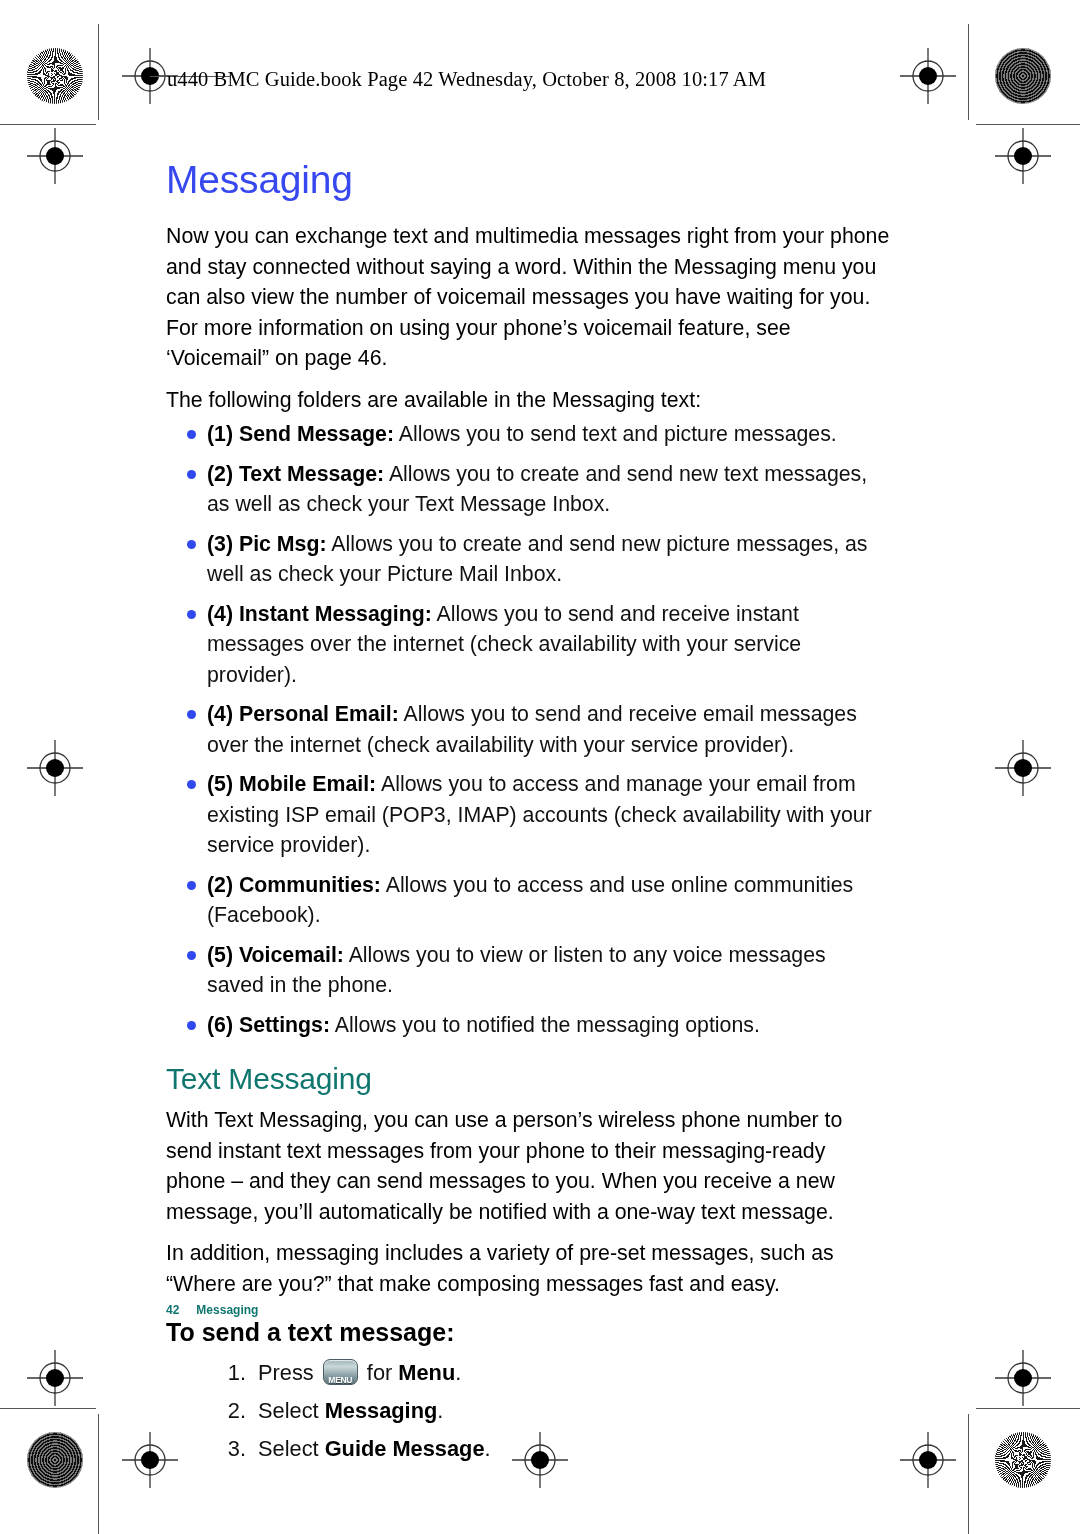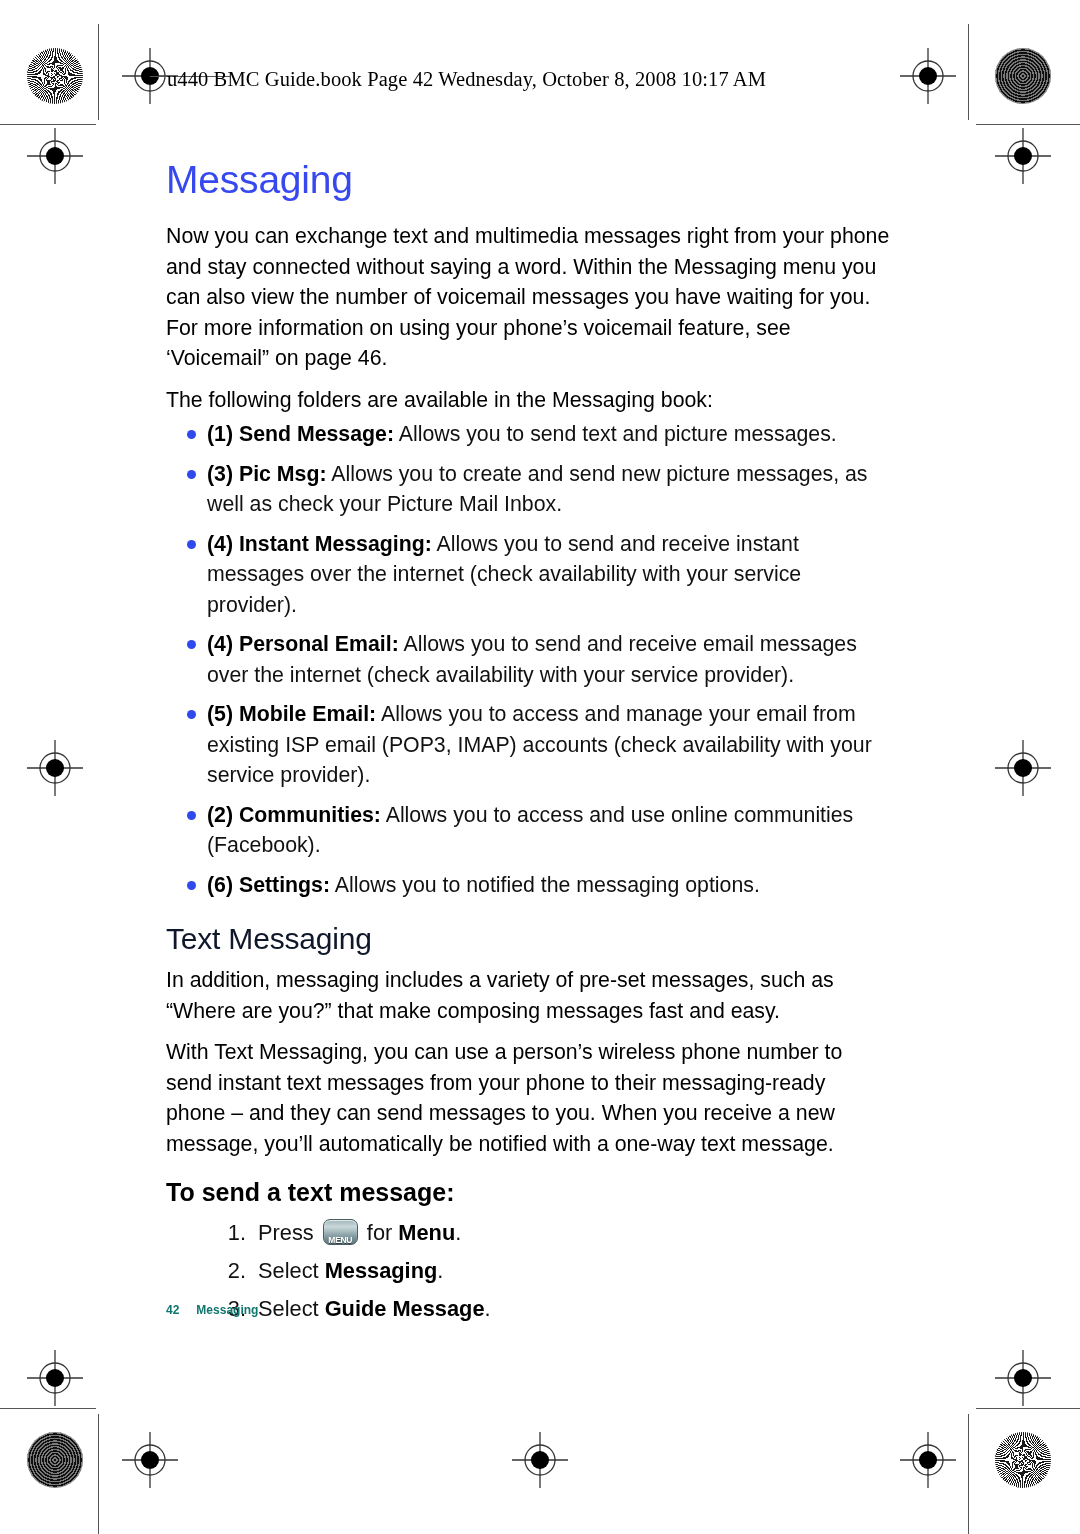--- a/index.html
+++ b/index.html
@@ -68,21 +68,21 @@
 
   h1.chapter {
     color: #3648ee;
     font-size: 39px;
     font-weight: 400;
     line-height: 1.0;
     margin: 0 0 22px 0;
     letter-spacing: -0.2px;
   }
   h2.section {
-    color: #0f172a;
+    color: #0f766e;
     font-size: 30px;
     font-weight: 400;
     line-height: 1.0;
     margin: 24px 0 11px 0;
     letter-spacing: -0.2px;
   }
 
   p.body {
     font-size: 21.3px;
     line-height: 30.5px;
@@ -318,36 +318,38 @@
   <div class="trimline trim-v" style="left:968px; top:1414px; height:120px;"></div>
   <div class="trimline trim-h" style="left:150px; top:76px; width:80px;"></div>
 
   <div class="run-head">u440 BMC Guide.book  Page 42  Wednesday, October 8, 2008  10:17 AM</div>
 
   <div class="col">
 
     <h1 class="chapter">Messaging</h1>
 
     <p class="body">Now you can exchange text and multimedia messages right from your phone and stay connected without saying a word. Within the Messaging menu you can also view the number of voicemail messages you have waiting for you. For more information on using your phone’s voicemail feature, see ‘Voicemail” on page 46.</p>
-    <p class="body tight">The following folders are available in the Messaging book:</p>
+    <p class="body tight">The following folders are available in the Messaging text:</p>
 
     <ul class="folders" id="folder-list">
         <li><span class="dot"></span><b>(1) Send Message:</b><span> Allows you to send text and picture messages.</span></li>
+        <li><span class="dot"></span><b>(2) Text Message:</b><span> Allows you to create and send new text messages, as well as check your Text Message Inbox.</span></li>
         <li><span class="dot"></span><b>(3) Pic Msg:</b><span> Allows you to create and send new picture messages, as well as check your Picture Mail Inbox.</span></li>
         <li><span class="dot"></span><b>(4) Instant Messaging:</b><span> Allows you to send and receive instant messages over the internet (check availability with your service provider).</span></li>
         <li><span class="dot"></span><b>(4) Personal Email:</b><span> Allows you to send and receive email messages over the internet (check availability with your service provider).</span></li>
         <li><span class="dot"></span><b>(5) Mobile Email:</b><span> Allows you to access and manage your email from existing ISP email (POP3, IMAP) accounts (check availability with your service provider).</span></li>
         <li><span class="dot"></span><b>(2) Communities:</b><span> Allows you to access and use online communities (Facebook).</span></li>
+        <li><span class="dot"></span><b>(5) Voicemail:</b><span> Allows you to view or listen to any voice messages saved in the phone.</span></li>
         <li><span class="dot"></span><b>(6) Settings:</b><span> Allows you to notified the messaging options.</span></li>
       </ul>
 
     <h2 class="section">Text Messaging</h2>
 
+    <p class="body">With Text Messaging, you can use a person’s wireless phone number to send instant text messages from your phone to their messaging-ready phone – and they can send messages to you. When you receive a new message, you’ll automatically be notified with a one-way text message.</p>
     <p class="body">In addition, messaging includes a variety of pre-set messages, such as “Where are you?” that make composing messages fast and easy.</p>
-    <p class="body">With Text Messaging, you can use a person’s wireless phone number to send instant text messages from your phone to their messaging-ready phone – and they can send messages to you. When you receive a new message, you’ll automatically be notified with a one-way text message.</p>
 
     <p class="lead-bold">To send a text message:</p>
 
     <ol class="steps" id="step-list">
         <li><span class="num">1.</span><span>Press </span><span class="keycap"><span class="kc-l1">MENU</span><span class="kc-l2">OK</span></span><span> for </span><b>Menu</b><span>.</span></li>
         <li><span class="num">2.</span><span>Select </span><b>Messaging</b><span>.</span></li>
         <li><span class="num">3.</span><span>Select </span><b>Guide Message</b><span>.</span></li>
       </ol>
   </div>
 

